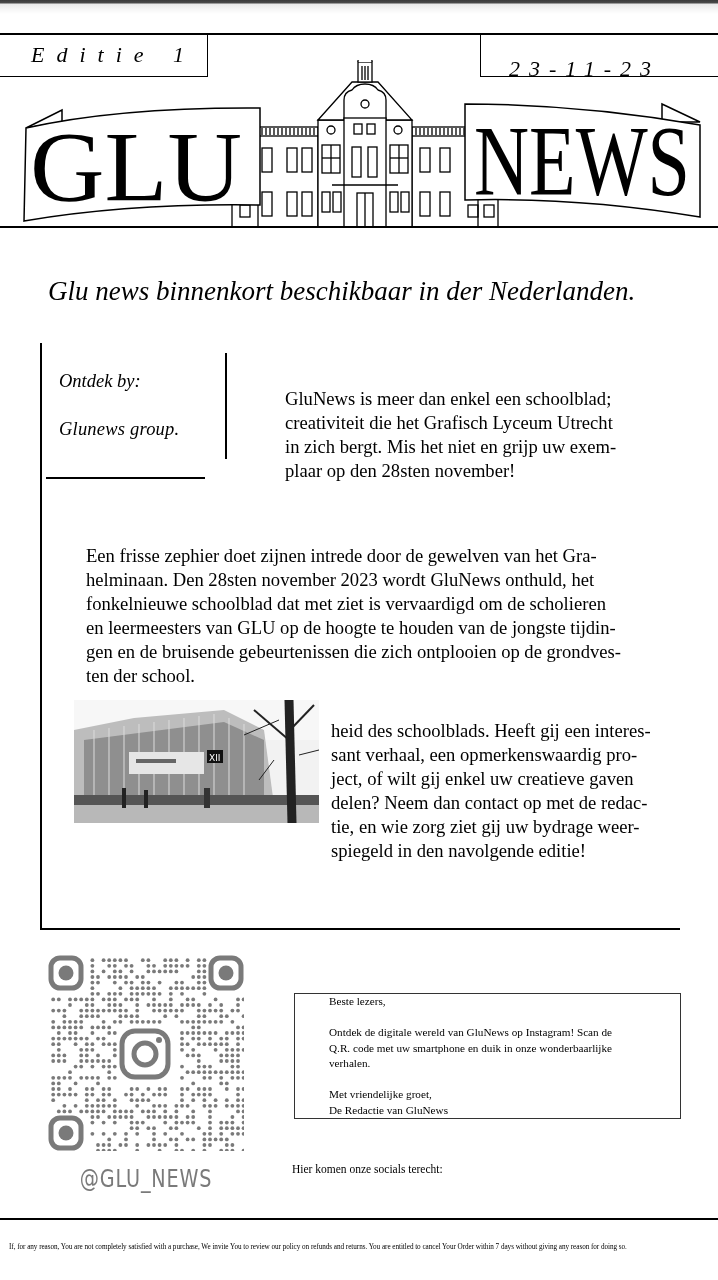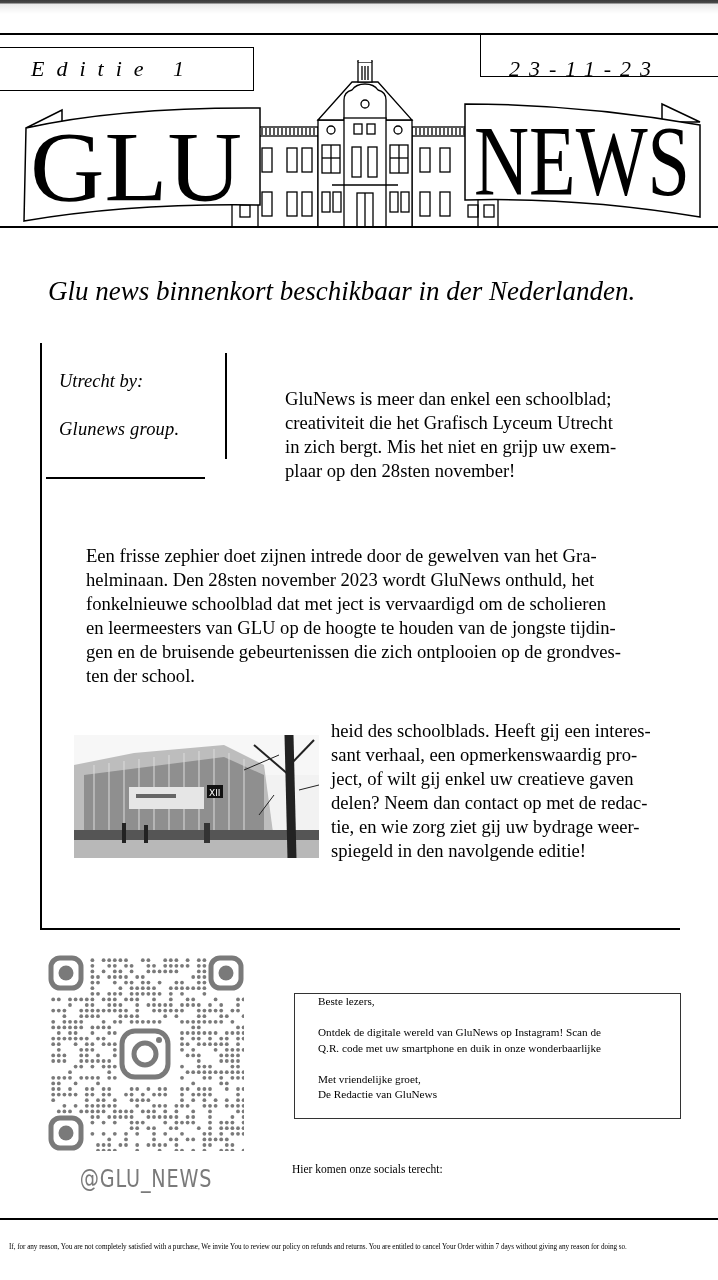--- a/index.html
+++ b/index.html
@@ -7,21 +7,21 @@
     width: 718px; height: 1280px; position: relative; overflow: hidden;
     background: #ffffff; color: #000;
     font-family: "Liberation Serif", "DejaVu Serif", serif;
   }
   .topbar {
     position: absolute; left: 0; top: 0; width: 718px; height: 14px;
     background: linear-gradient(#3a3a3a 0, #4a4a4a 3px, #e8e8e8 4px, #f7f7f7 10px, #ffffff 14px);
   }
   .hline { position: absolute; background: #000; }
   .edition-box {
-    position: absolute; left: 0; top: 47px; width: 254px; height: 44px;
+    position: absolute; left: 0; top: 33px; width: 208px; height: 44px;
     border: 1.5px solid #000; border-left: none; box-sizing: border-box;
     display: flex; align-items: center;
   }
   .date-box {
     position: absolute; left: 480px; top: 33px; width: 238px; height: 44px;
     border: 1.5px solid #000; border-right: none; box-sizing: border-box;
     display: flex; align-items: center;
   }
   .edition-text {
     font-style: italic; font-size: 22px; letter-spacing: 12px; padding-left: 31px;
@@ -44,31 +44,31 @@
   .frame-bottom { position: absolute; left: 40px; top: 928px; width: 640px; height: 1.5px; background: #000; }
   .byline-divider { position: absolute; left: 225px; top: 353px; width: 2px; height: 106px; background: #000; }
   .byline-rule { position: absolute; left: 46px; top: 477px; width: 159px; height: 1.5px; background: #000; }
   .byline-label { position: absolute; left: 59px; top: 371px; font-style: italic; font-size: 18.5px; }
   .byline-author { position: absolute; left: 59px; top: 419px; font-style: italic; font-size: 18.5px; letter-spacing: 0.2px; }
   .body-text { font-size: 18.6px; line-height: 24px; }
   .intro { position: absolute; left: 285px; top: 387px; width: 380px; }
   .main-para { position: absolute; left: 86px; top: 544px; width: 590px; }
   .invite { position: absolute; left: 331px; top: 719px; width: 350px; }
   .line { display: block; white-space: nowrap; }
-  .photo { position: absolute; left: 74px; top: 735px; width: 245px; height: 123px; overflow: hidden; }
+  .photo { position: absolute; left: 74px; top: 700px; width: 245px; height: 123px; overflow: hidden; }
   .qr { position: absolute; left: 48px; top: 955px; width: 196px; height: 196px; }
   .qr-handle {
     position: absolute; left: 48px; top: 1165px; width: 196px; text-align: center;
     font-family: "DejaVu Sans", sans-serif; font-size: 24px; color: #7a7a7a;
     transform: scaleX(0.8); transform-origin: center; letter-spacing: 1px;
   }
   .letter-box {
     position: absolute; left: 294px; top: 993px; width: 387px; height: 126px;
     border: 1.5px solid #333; box-sizing: border-box;
-    font-size: 11.2px; line-height: 15.5px; padding: 0 0 0 23px;
+    font-size: 11.2px; line-height: 15.5px; padding: 0 0 0 34px;
   }
   .letter-box p { margin: 0; }
   .letter-box .gap { height: 15.5px; }
   .socials { position: absolute; left: 292px; top: 1163px; font-size: 11.5px; }
   .footer-rule { position: absolute; left: 0; top: 1218px; width: 718px; height: 2px; background: #000; }
   .footer-text {
     position: absolute; left: 9px; top: 1243px; font-size: 7.2px; white-space: nowrap;
     letter-spacing: -0.05px;
   }
 </style>
@@ -184,36 +184,36 @@
     <text class="banner-text" x="474" y="194" textLength="216" lengthAdjust="spacingAndGlyphs">NEWS</text>
   </g>
 </svg>
 <div class="hline" style="left:0;top:226px;width:718px;height:2px;"></div>
 
 <div class="headline">Glu news binnenkort beschikbaar in der Nederlanden.</div>
 
 <div class="frame-left"></div>
 <div class="frame-bottom"></div>
 
-<div class="byline-label">Utrecht by:</div>
+<div class="byline-label">Ontdek by:</div>
 <div class="byline-author">Glunews group.</div>
 <div class="byline-divider"></div>
 <div class="byline-rule"></div>
 
 <div class="intro body-text">
   <span class="line">GluNews is meer dan enkel een schoolblad;</span>
   <span class="line">creativiteit die het Grafisch Lyceum Utrecht</span>
   <span class="line">in zich bergt. Mis het niet en grijp uw exem-</span>
   <span class="line">plaar op den 28sten november!</span>
 </div>
 
 <div class="main-para body-text">
   <span class="line">Een frisse zephier doet zijnen intrede door de gewelven van het Gra-</span>
   <span class="line">helminaan. Den 28sten november 2023 wordt GluNews onthuld, het</span>
-  <span class="line">fonkelnieuwe schoolblad dat met ject is vervaardigd om de scholieren</span>
+  <span class="line">fonkelnieuwe schoolblad dat met ziet is vervaardigd om de scholieren</span>
   <span class="line">en leermeesters van GLU op de hoogte te houden van de jongste tijdin-</span>
   <span class="line">gen en de bruisende gebeurtenissen die zich ontplooien op de grondves-</span>
   <span class="line">ten der school.</span>
 </div>
 
 <div class="photo">
   <svg width="245" height="123" viewBox="0 0 245 123">
     <rect x="0" y="0" width="245" height="123" fill="#f2f2f2"></rect>
     <rect x="0" y="0" width="245" height="40" fill="#f7f7f7"></rect>
     <polygon points="0,30 60,18 150,10 190,30 200,105 0,110" fill="#bdbdbd"></polygon>
@@ -836,20 +836,21 @@
     </g>
   </svg>
 </div>
 <div class="qr-handle">@GLU_NEWS</div>
 
 <div class="letter-box">
   <p>Beste lezers,</p>
   <div class="gap"></div>
   <p>Ontdek de digitale wereld van GluNews op Instagram! Scan de</p>
   <p>Q.R. code met uw smartphone en duik in onze wonderbaarlijke</p>
+  <p>verhalen.</p>
   <div class="gap"></div>
   <p>Met vriendelijke groet,</p>
   <p>De Redactie van GluNews</p>
 </div>
 
 <div class="socials">Hier komen onze socials terecht:</div>
 
 <div class="footer-rule"></div>
 <div class="footer-text">If, for any reason, You are not completely satisfied with a purchase, We invite You to review our policy on refunds and returns. You are entitled to cancel Your Order within 7 days without giving any reason for doing so.</div>
 

